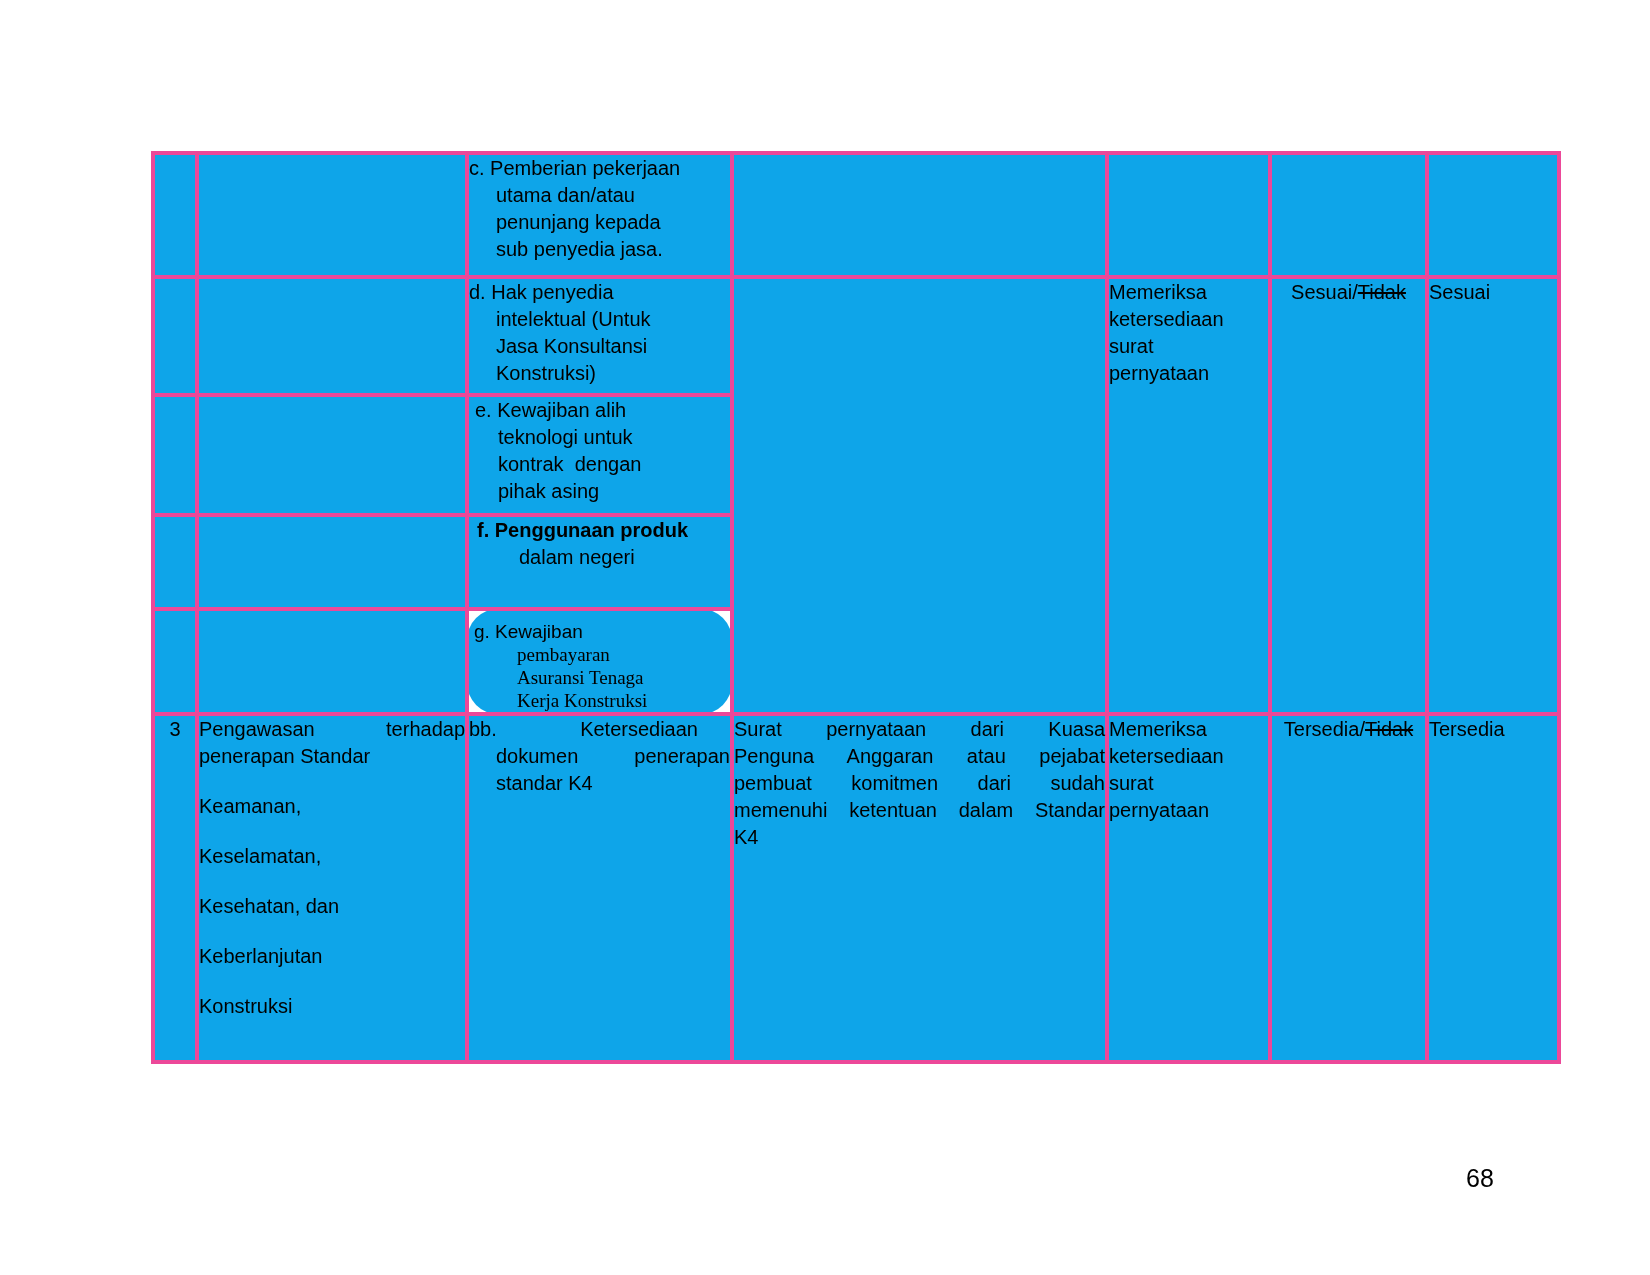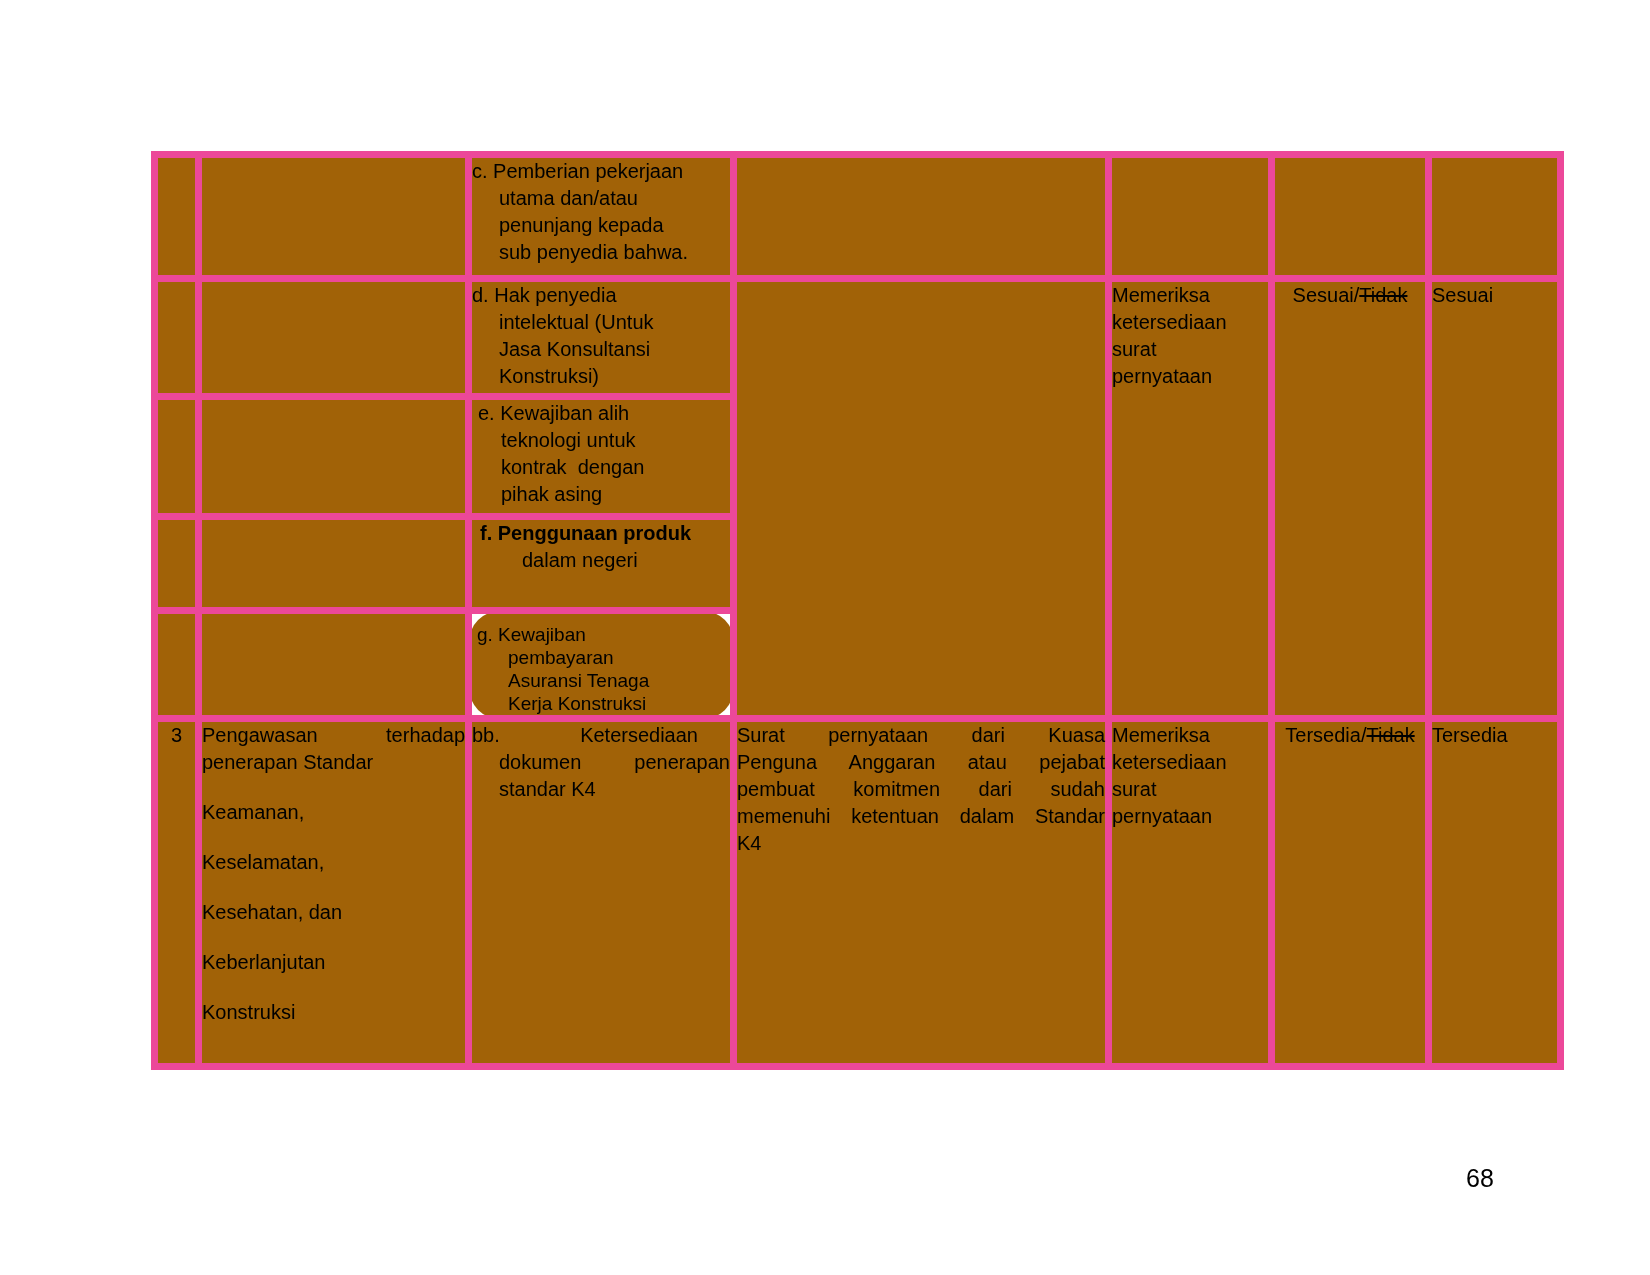--- a/index.html
+++ b/index.html
@@ -7,36 +7,36 @@
     width:1650px; height:1275px; background:#ffffff;
     font-family:"Liberation Sans", sans-serif; color:#000000;
   }
   .sheet { position:relative; width:1650px; height:1275px; background:#ffffff; overflow:hidden; }
 
   table.doc {
     position:absolute; left:151px; top:151px; width:1406px;
     border-collapse:collapse; table-layout:fixed;
   }
   table.doc td {
-    border:7px solid #ec4899; vertical-align:top;
-    font-size:20px; line-height:27px; padding:0; background:#a16207;
+    border:4px solid #ec4899; vertical-align:top;
+    font-size:20px; line-height:27px; padding:0; background:#0ea5e9;
   }
   .ln { white-space:pre-wrap; }
   .jl { white-space:normal; text-align:justify; text-align-last:justify; }
 
   td.c-no   { text-align:center; padding-top:10px; }
   td.c-item { padding:6px 5px 0 23px; }
   td.c-item .i1 { margin-left:27px; }
   td.c-item.f-cell .i0 { margin-left:8px;font-weight:bold; }
   td.c-item.f-cell .i1 { margin-left:50px; }
   td.c-item.e-cell .i0 { margin-left:6px; }
   td.c-item.e-cell .i1 { margin-left:29px; }
   td.c-item.g-cell { padding-top:9px; font-size:19px; line-height:23px;border-radius:31px; }
   td.c-item.g-cell .i0 { margin-left:5px; }
-  td.c-item.g-cell .i1 { margin-left:36px; }
+  td.c-item.g-cell .i1 { margin-left:48px;font-family:Liberation Serif, serif; }
 
   td.c-desc3 { padding:10px 2px 0 12px; }
   td.c-desc3 .gap { margin-top:23px; }
 
   td.c-item3 { padding:10px 4px 0 23px; }
   td.c-item3 .bb { padding-right:32px; }
   td.c-item3 .i1 { margin-left:27px; }
 
   td.c-evid { padding:9px 13px 0 12px; }
 
@@ -68,21 +68,21 @@
     </colgroup>
     <tbody>
 
       <tr style="height:124px">
         <td class="c-no"></td>
         <td></td>
         <td class="c-item">
           <div class="ln i0">c. Pemberian pekerjaan</div>
           <div class="ln i1">utama dan/atau</div>
           <div class="ln i1">penunjang kepada</div>
-          <div class="ln i1">sub penyedia bahwa.</div>
+          <div class="ln i1">sub penyedia jasa.</div>
         </td>
         <td></td>
         <td></td>
         <td></td>
         <td></td>
       </tr>
 
       <tr style="height:118px">
         <td class="c-no"></td>
         <td></td>

